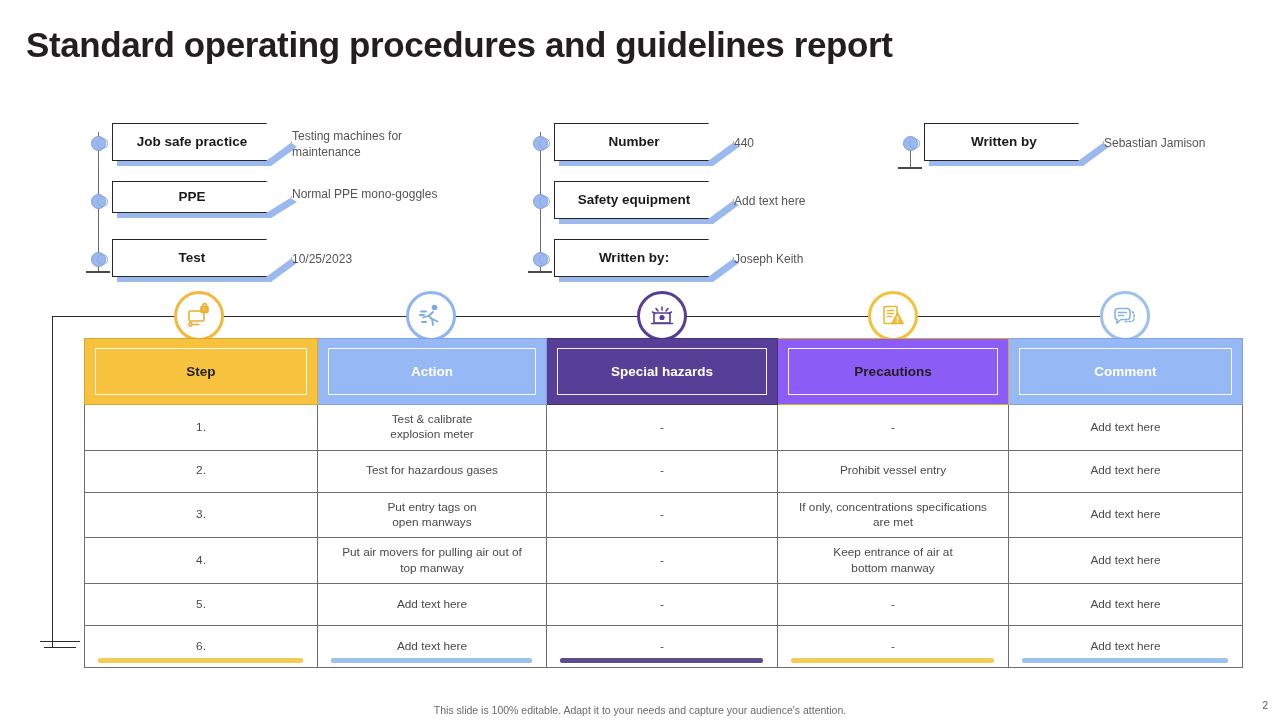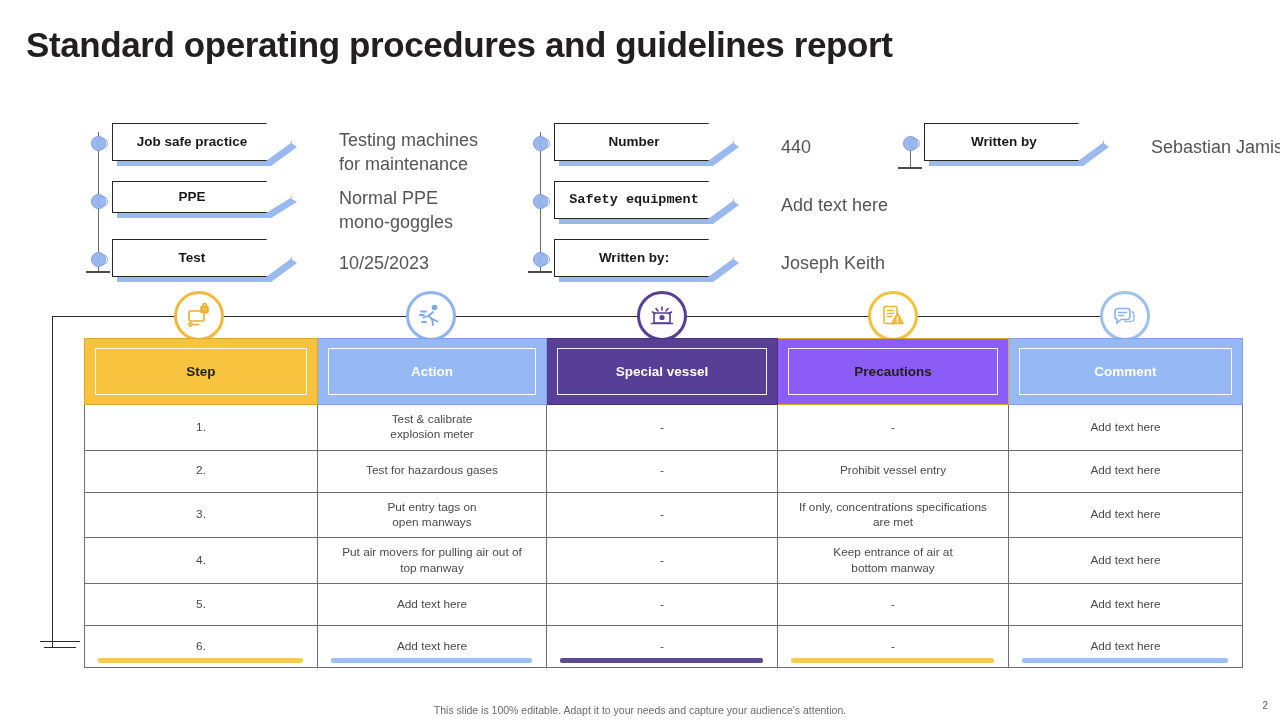--- a/index.html
+++ b/index.html
@@ -50,21 +50,21 @@
     background:#ffffff;border:1.4px solid #262626;
     clip-path:polygon(0 0, calc(100% - 26px) 0, 100% 50%, calc(100% - 26px) 100%, 0 100%);
     display:flex;align-items:center;justify-content:center;
     box-sizing:border-box;
   }
   .chev-label{
     font-size:13.5px;font-weight:bold;color:#1a1a1a;
     margin-right:20px;text-align:center;line-height:1.15;
   }
   .chev-value{
-    position:absolute;font-size:18px;color:#555;line-height:1.35;margin-left:47px;
+    position:absolute;font-size:12px;color:#555;line-height:1.35;
   }
 
   
   .rail{
     position:absolute;left:53px;top:316px;height:1.4px;background:#2b2b2b;
   }
   .icon-circle{
     position:absolute;width:50px;height:50px;border-radius:50%;
     background:#ffffff;box-sizing:border-box;
     display:flex;align-items:center;justify-content:center;
@@ -161,21 +161,21 @@
     </div>
 
     <div class="chev-wrap" style="left:28px;top:3px;width:180px;height:38px;">
       <div class="chev-shadow"></div>
       <div class="chev">
         <span class="chev-label">Number</span>
       </div>
     </div>
     <div class="chev-value" style="left:208px;top:15px;width:150px;">440</div>
 
-    <div class="chev-wrap" style="left:28px;top:61px;width:180px;height:38px;font-family:Liberation Mono, monospace;">
+    <div class="chev-wrap" style="left:28px;top:61px;width:180px;height:38px;">
       <div class="chev-shadow"></div>
       <div class="chev">
         <span class="chev-label">Safety equipment</span>
       </div>
     </div>
     <div class="chev-value" style="left:208px;top:73px;width:150px;">Add text here</div>
 
     <div class="chev-wrap" style="left:28px;top:119px;width:180px;height:38px;">
       <div class="chev-shadow"></div>
       <div class="chev">
@@ -264,21 +264,21 @@
               <span>Step</span>
             </span>
           </th>
           <th class="c1" style="background:#96B8F5;color:#ffffff;border-color:#7FA3E6;text-align:right;">
             <span class="inner">
               <span>Action</span>
             </span>
           </th>
           <th class="c2" style="background:#573E96;color:#ffffff;border-color:#46317B;">
             <span class="inner">
-              <span>Special vessel</span>
+              <span>Special hazards</span>
             </span>
           </th>
           <th class="c3" style="background:#8b5cf6;color:#231f20;border-color:#D9A92F;">
             <span class="inner">
               <span>Precautions</span>
             </span>
           </th>
           <th class="c4" style="background:#96B8F5;color:#ffffff;border-color:#7FA3E6;">
             <span class="inner">
               <span>Comment</span>

